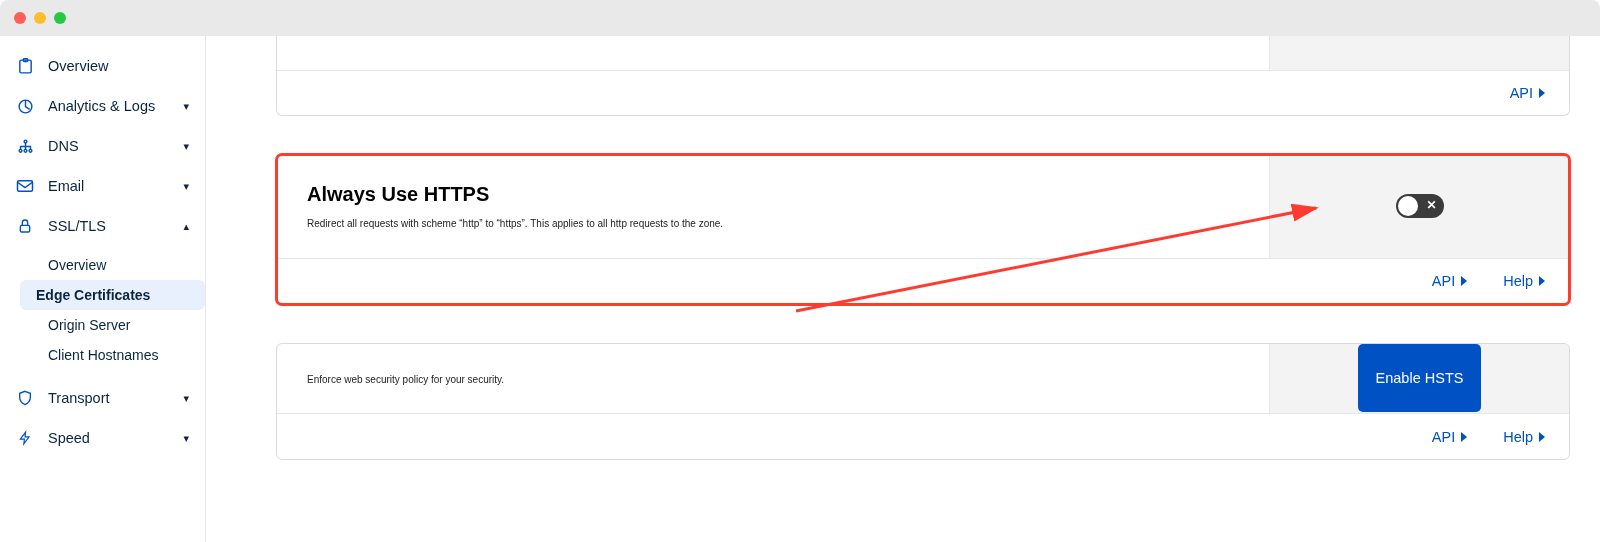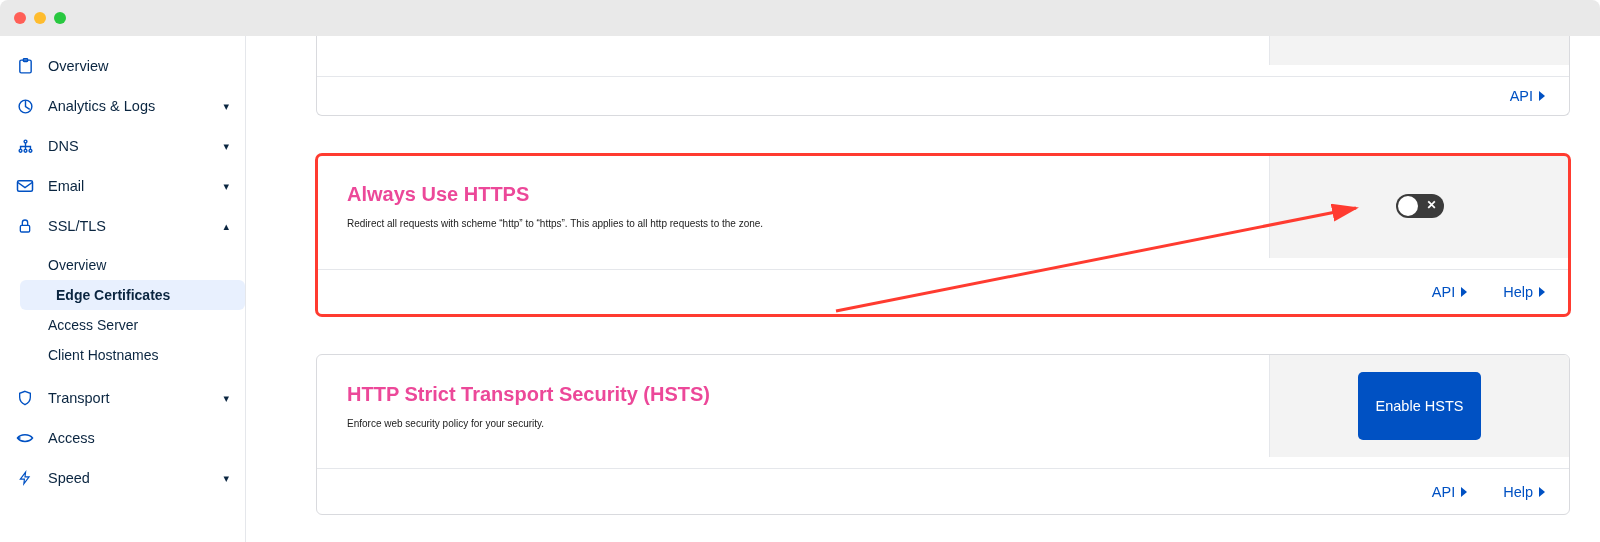--- a/index.html
+++ b/index.html
@@ -8,45 +8,45 @@
     
     .titlebar { height: 36px; background: #e9e9e9; border-top-left-radius: 8px; border-top-right-radius: 8px; display:flex; align-items:center; padding-left:14px; gap:8px; }
     .dot { width:12px; height:12px; border-radius:50%; display:inline-block; }
     .dot.red { background:#ff5f57; }
     .dot.yellow { background:#febc2e; }
     .dot.green { background:#28c840; }
 
     .app { display:flex; height: calc(542px - 36px); }
 
     
-    .sidebar { width: 246px; flex:none; border-right:1px solid #e5e7eb; padding-top:10px; }
+    .sidebar { width: 206px; flex:none; border-right:1px solid #e5e7eb; padding-top:10px; }
     .nav-item { display:flex; align-items:center; height:40px; padding:0 16px 0 16px; color:#1f3a8a; color:#0051c3; cursor:pointer; gap:14px; font-size:14.5px; }
     .nav-item .label { flex:1; color:#1b2a4e; color:#0a2540; }
     .nav-item .label, .sub-item { color:#102a56; }
     .nav-item .label { color:#0a2540; }
     .nav-icon { width:18px; display:flex; justify-content:center; color:#0051c3; }
     .chev { color:#0a2540; font-size:11px; }
     .sub-list { padding:4px 0 8px 48px; }
     .sub-item { display:block; padding:7px 12px 7px 0; font-size:14px; color:#0a2540; cursor:pointer; border-radius:4px; }
-    .sub-item.active { background:#e8f0fe; font-weight:700; margin-left:-28px; padding-left:36px; border-radius:6px; }
+    .sub-item.active { background:#e8f0fe; font-weight:700; margin-left:-28px; padding-left:16px; border-radius:6px; }
     .nav-item.expanded .chev { }
 
     
     .main { flex:1; overflow:auto; padding: 0 30px 30px 70px; position:relative; background:#fff; }
 
     .card { border:1px solid #d9dade; border-radius:6px; margin-top:38px; display:flex; flex-direction:column; background:#fff; overflow:hidden; }
     .card.partial-top { margin-top:0; border-top:none; border-top-left-radius:0; border-top-right-radius:0; height:80px; }
     .card.highlighted { outline:3px solid #ff3b30; outline-offset:-2px; border-radius:6px; }
     .card-body { display:flex; }
     .card-text { flex:1; padding:28px 30px 26px 30px; }
-    .card-title { font-size:20px; font-weight:700; color:#ec4899; margin-bottom:10px; }
+    .card-title { font-size:20px; font-weight:700; color:#000000; margin-bottom:10px; }
     .card-desc { font-size:10px; line-height:1.55; color:#222; }
     .card-action { width:300px; flex:none; background:#f3f3f3; border-left:1px solid #e5e7eb; display:flex; align-items:center; justify-content:center; }
     .card.partial-top .card-action { width:300px; border-left:1px solid #e5e7eb; background:#f3f3f3; }
-    .card-footer { border-top:1px solid #e5e7eb; height:46px; display:flex; align-items:center; justify-content:flex-end; gap:36px; padding:0 24px; font-size:14.5px;margin-top:11px; }
+    .card-footer { border-top:1px solid #e5e7eb; height:46px; display:flex; align-items:center; justify-content:flex-end; gap:36px; padding:0 24px; font-size:14.5px; }
     .card-footer a { color:#0051c3; text-decoration:none; display:inline-flex; align-items:center; gap:4px; cursor:pointer; font-weight:500; }
     .card.partial-top .card-body { height:34px; }
     .card.partial-top .card-text { padding:0; }
 
     
     .toggle { width:48px; height:24px; background:#3b3b3b; border-radius:999px; position:relative; cursor:pointer; }
     .toggle .knob { width:20px; height:20px; background:#fff; border-radius:50%; position:absolute; left:2px; top:2px; }
     .toggle .x { position:absolute; right:7px; top:4px; color:#fff; font-size:12px; font-weight:700; }
 
     .btn-primary { background:#0051c3; color:#fff; border:none; border-radius:5px; padding:26px 18px; font-size:14.5px; cursor:pointer; font-weight:500; }
@@ -121,43 +121,34 @@
             <rect x="5" y="11" width="14" height="10" rx="2"></rect>
             <path d="M8 11V7a4 4 0 0 1 8 0v4"></path>
           </svg>
       </span>
       <span class="label">SSL/TLS</span>
       <span class="chev">▴</span>
     </div>
     <div class="sub-list">
       <span class="sub-item">Overview</span>
       <span class="sub-item active">Edge Certificates</span>
-      <span class="sub-item">Access Server</span>
+      <span class="sub-item">Origin Server</span>
       <span class="sub-item">Client Hostnames</span>
     </div>
 
     <div class="nav-item">
       <span class="nav-icon">
         <svg width="16" height="18" viewBox="0 0 24 24" fill="none" stroke="#0051c3" stroke-width="2">
             <path d="M12 2l8 3v6c0 5-3.5 9-8 11-4.5-2-8-6-8-11V5l8-3z"></path>
           </svg>
       </span>
       <span class="label">Transport</span>
       <span class="chev">▾</span>
     </div>
 
-    <div class="nav-item">
-      <span class="nav-icon">
-        <svg width="18" height="16" viewBox="0 0 24 20" fill="none" stroke="#0051c3" stroke-width="2">
-            <path d="M2 10c4-6 16-6 20 0-4 6-16 6-20 0z"></path>
-            <path d="M2 10h4M12 4v0"></path>
-          </svg>
-      </span>
-      <span class="label">Access</span>
-    </div>
 
     <div class="nav-item">
       <span class="nav-icon">
         <svg width="14" height="18" viewBox="0 0 24 24" fill="none" stroke="#0051c3" stroke-width="2">
             <path d="M13 2L4 14h7l-1 8 9-12h-7l1-8z"></path>
           </svg>
       </span>
       <span class="label">Speed</span>
       <span class="chev">▾</span>
     </div>
@@ -199,21 +190,20 @@
         <a>
             <span>Help</span>
             <span class="caret"></span>
           </a>
       </div>
     </section>
 
     <section class="card">
       <div class="card-body">
         <div class="card-text">
-          <h2 class="card-title">HTTP Strict Transport Security (HSTS)</h2>
           <p class="card-desc">Enforce web security policy for your security.</p>
         </div>
         <div class="card-action">
           <button class="btn-primary">Enable HSTS</button>
         </div>
       </div>
       <div class="card-footer">
         <a>
             <span>API</span>
             <span class="caret"></span>

